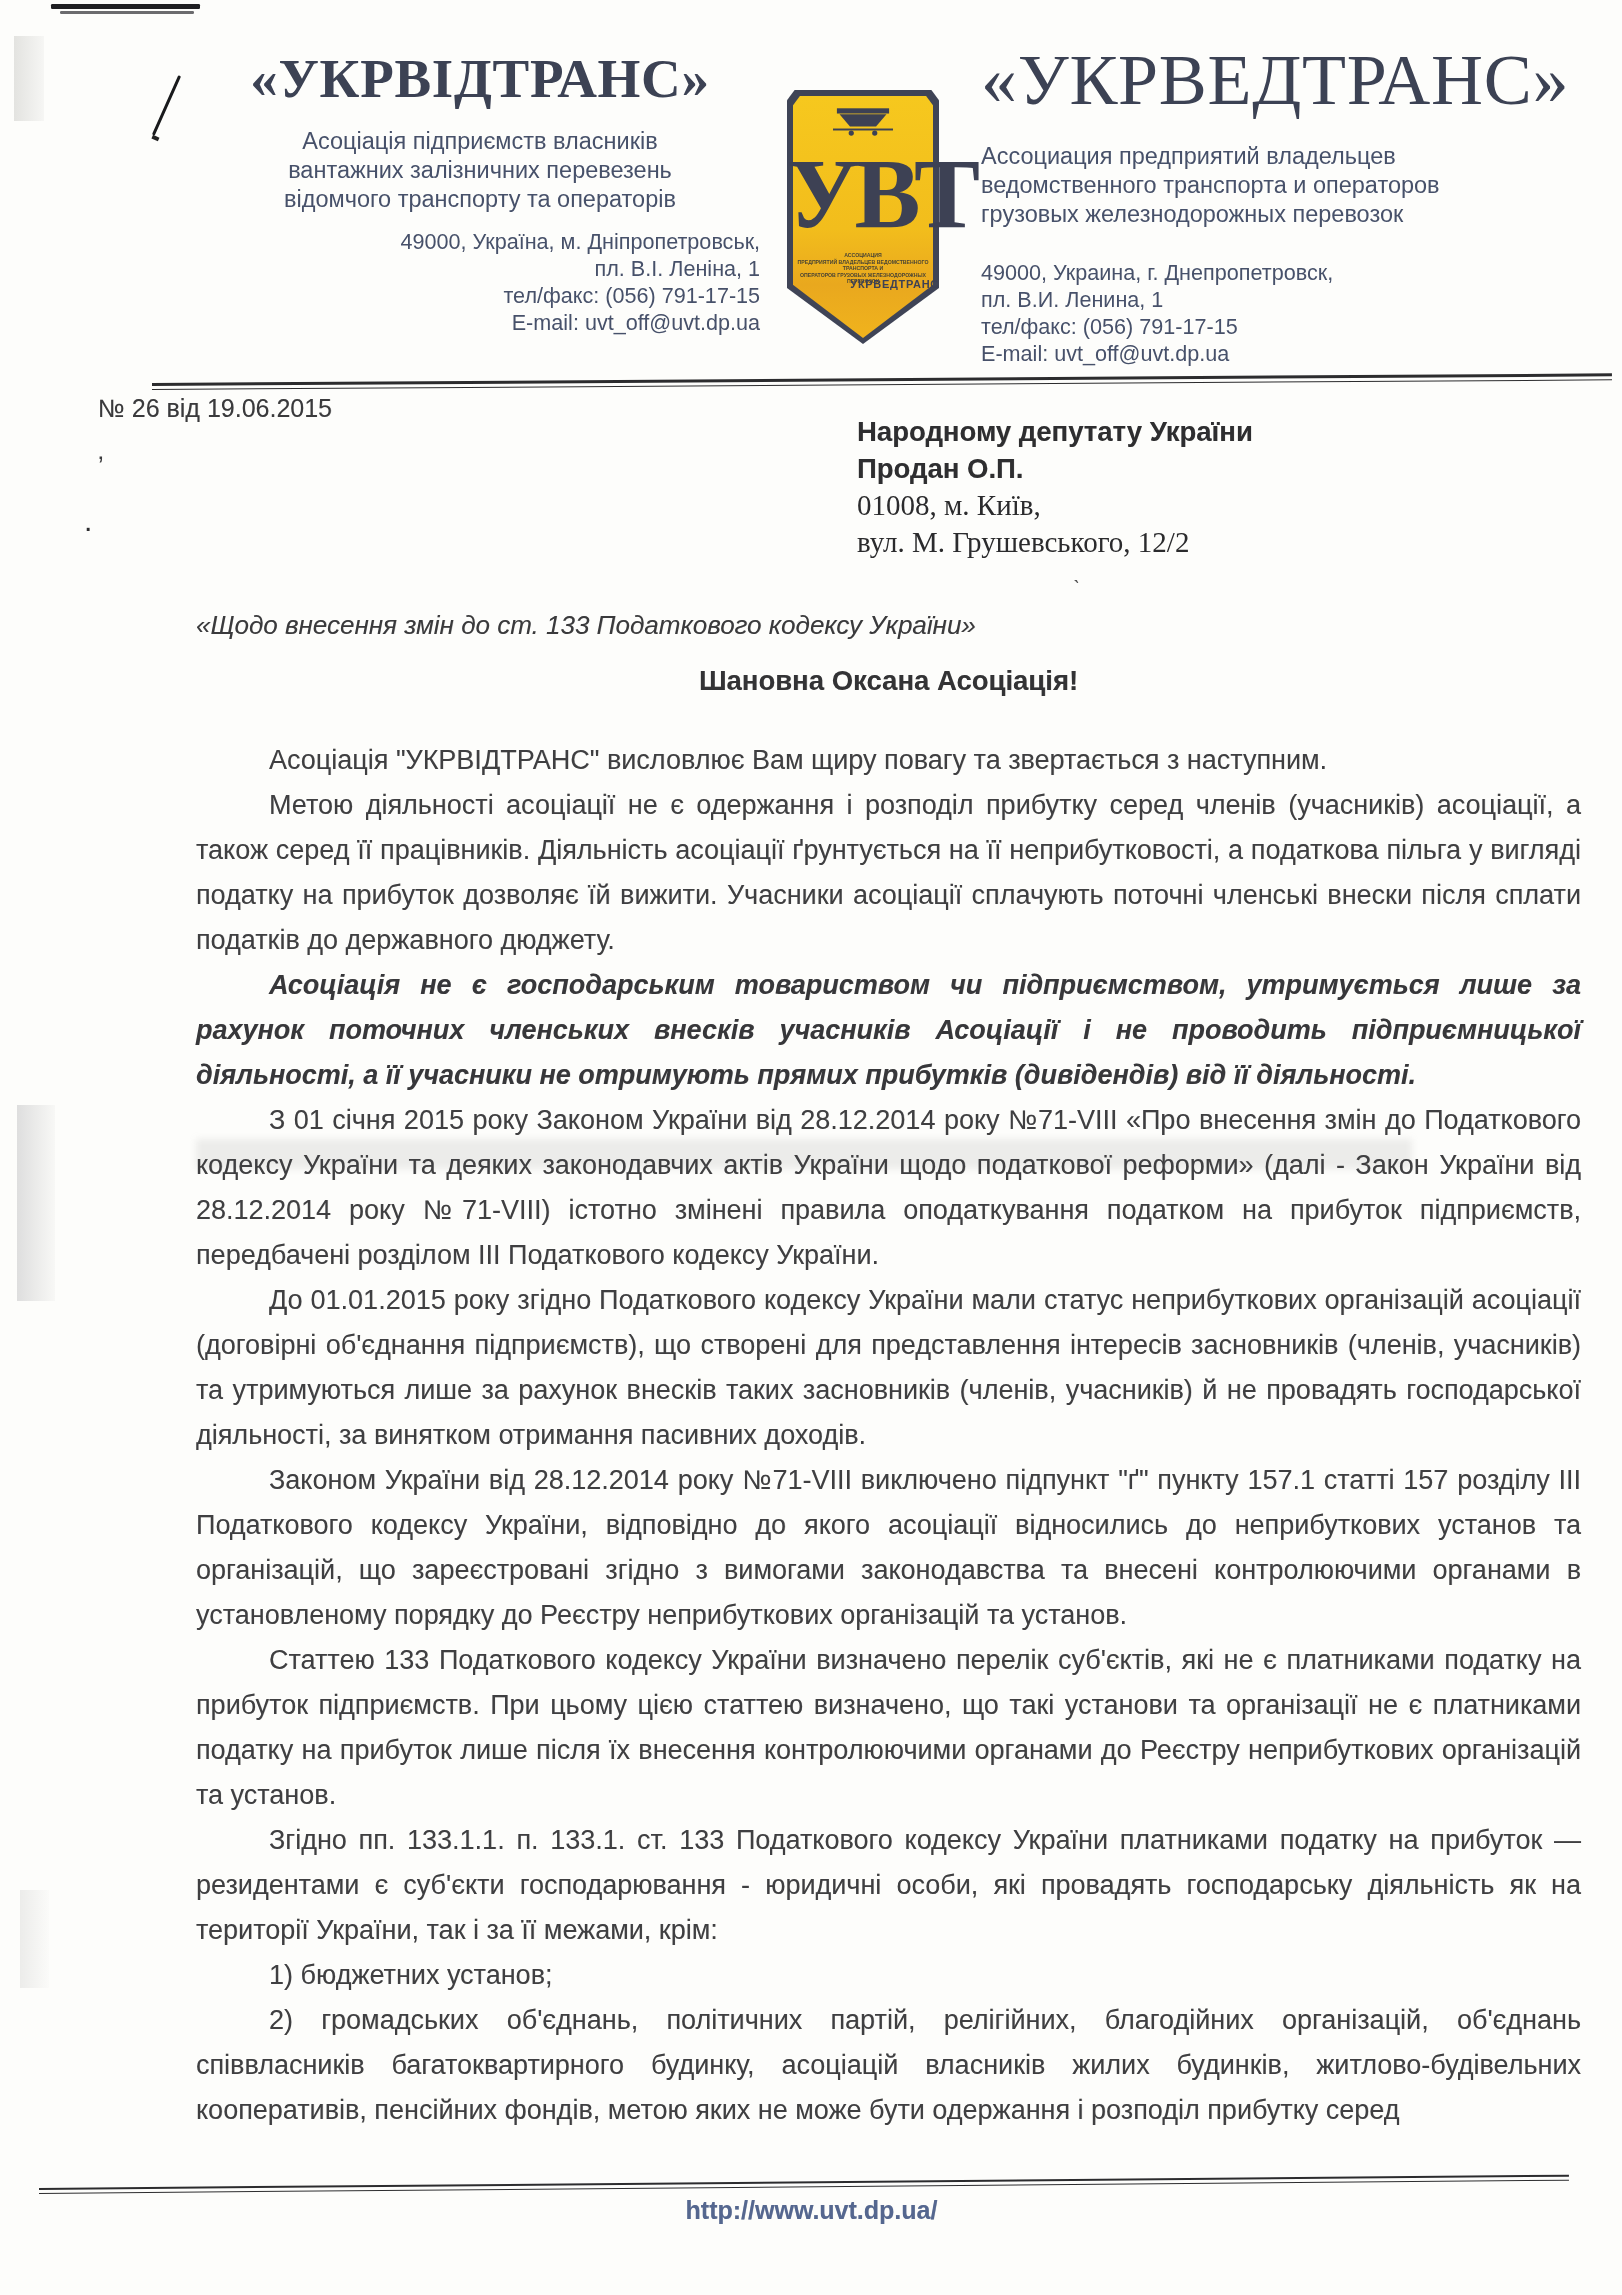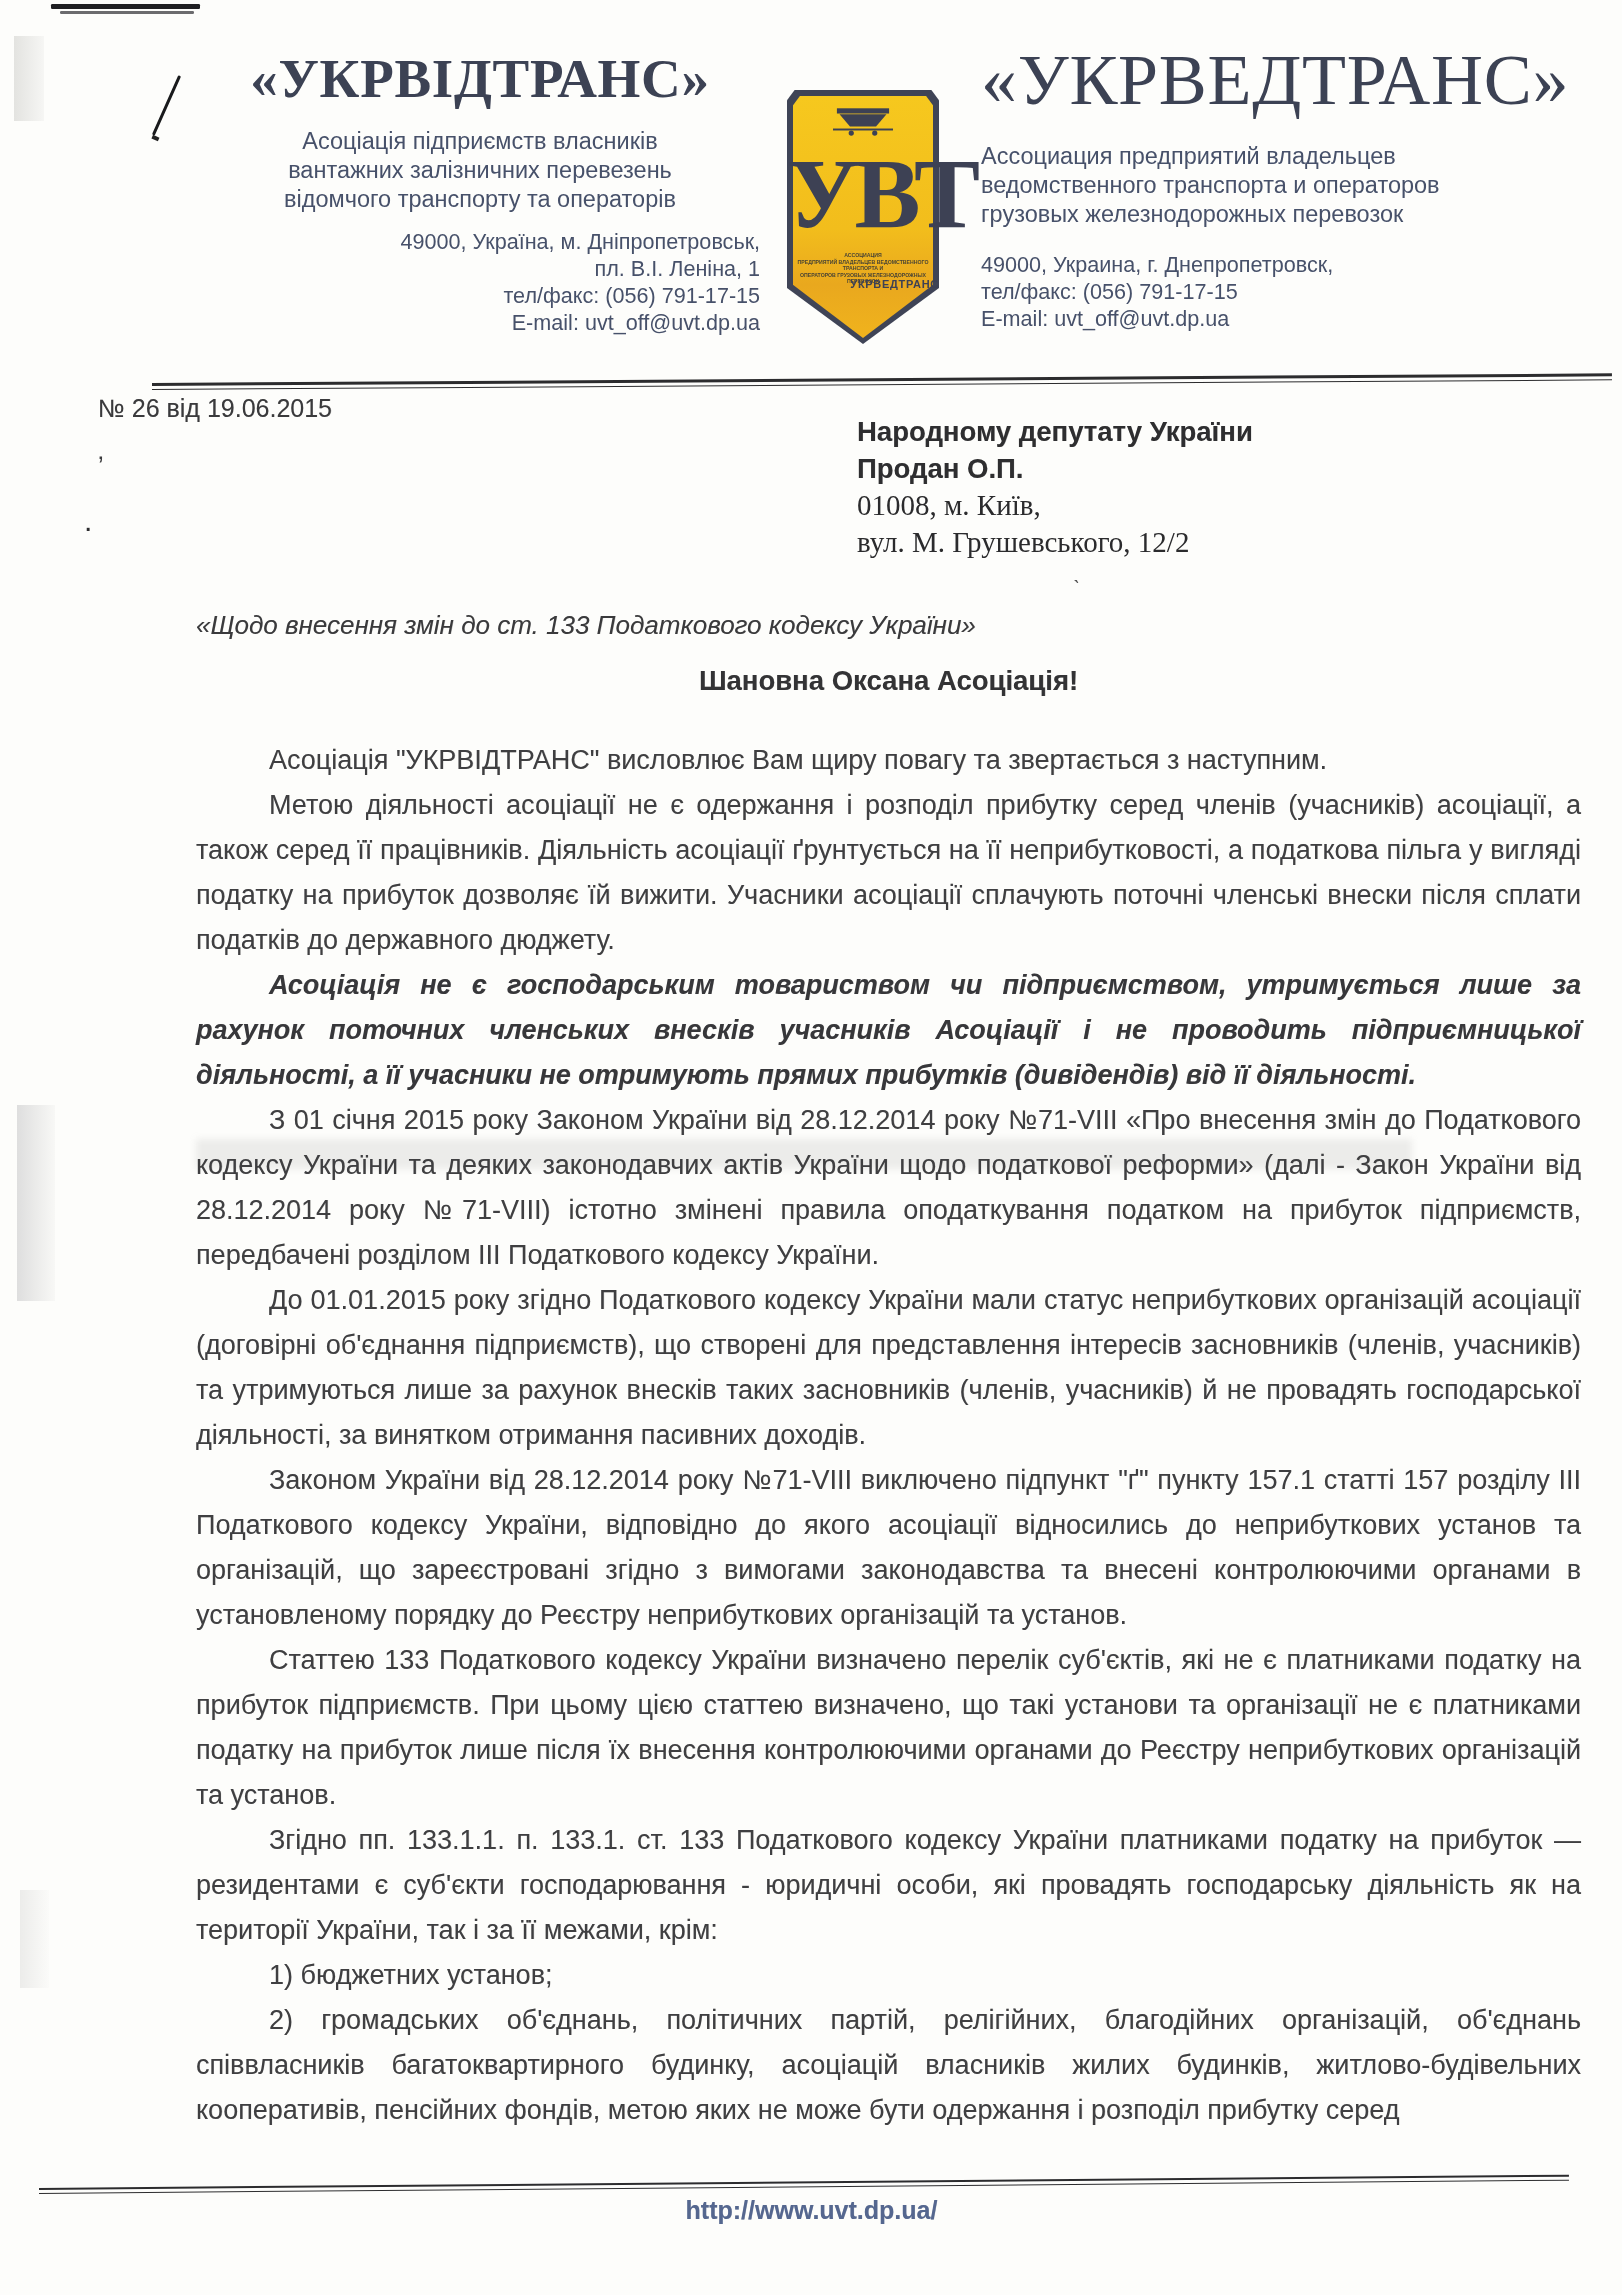--- a/index.html
+++ b/index.html
@@ -23,21 +23,21 @@
   .a-dot{left:84px;top:504px;font-size:30px;color:#2c2c2e;}
   .a-tick{left:1073px;top:576px;font-size:22px;color:#555;}
   
   .hdr-left{position:absolute;left:196px;top:47px;width:568px;text-align:center;}
   .hdr-left .org-title{font-family:"Liberation Serif",serif;font-weight:bold;font-size:55px;color:#3c4254;letter-spacing:0.7px;white-space:nowrap;}
   .hdr-left .org-sub{margin-top:17px;font-size:23.5px;line-height:29px;color:#47516a;}
   .hdr-left .org-addr{margin-top:14.4px;font-size:21.6px;line-height:27px;color:#47516a;text-align:right;padding-right:3.9px;}
   .hdr-right{position:absolute;left:981px;top:39px;width:602px;text-align:left;}
   .hdr-right .org-title{font-family:"Liberation Serif",serif;font-weight:normal;font-size:72px;color:#3c4254;letter-spacing:0.7px;white-space:nowrap;}
   .hdr-right .org-sub{margin-top:19.6px;font-size:23.5px;line-height:29px;color:#47516a;}
-  .hdr-right .org-addr{margin-top:22px;font-size:21.6px;line-height:27px;color:#47516a;}
+  .hdr-right .org-addr{margin-top:30px;font-size:21.6px;line-height:27px;color:#47516a;}
   
   .logo{position:absolute;left:787px;top:90px;width:152px;height:254px;}
   .logo .shield-border{position:absolute;inset:0;background:#3f4456;
     clip-path:polygon(0 4%,5% 0,95% 0,100% 4%,100% 78%,50% 100%,0 78%);}
   .logo .shield-fill{position:absolute;left:5.9px;top:5.9px;right:5.9px;bottom:5.9px;
     background:linear-gradient(180deg,#f6c81e 0%,#f2bd1c 55%,#e9a81e 78%,#f0b31d 100%);
     clip-path:polygon(0 4%,5% 0,95% 0,100% 4%,100% 78%,50% 100%,0 78%);}
   .logo .wagon{position:absolute;left:50%;top:17px;transform:translateX(-50%);}
   .logo .acronym{position:absolute;left:0;right:0;top:55px;text-align:left;
     font-family:"Liberation Serif",serif;font-weight:bold;font-size:99px;line-height:98px;
@@ -127,20 +127,21 @@
 
 <div class="hdr-right">
   <div class="org-title">«УКРВЕДТРАНС»</div>
   <div class="org-sub">
     <div>Ассоциация предприятий владельцев</div>
     <div>ведомственного транспорта и операторов</div>
     <div>грузовых железнодорожных перевозок</div>
   </div>
   <div class="org-addr">
     <div>49000, Украина, г. Днепропетровск,</div>
+    <div>пл. В.И. Ленина, 1</div>
     <div>тел/факс: (056) 791-17-15</div>
     <div>E-mail: uvt_off@uvt.dp.ua</div>
   </div>
 </div>
 
 <div class="rule-top"></div>
 
 <div class="ref-line">№  26 від 19.06.2015</div>
 
 <div class="recipient">

